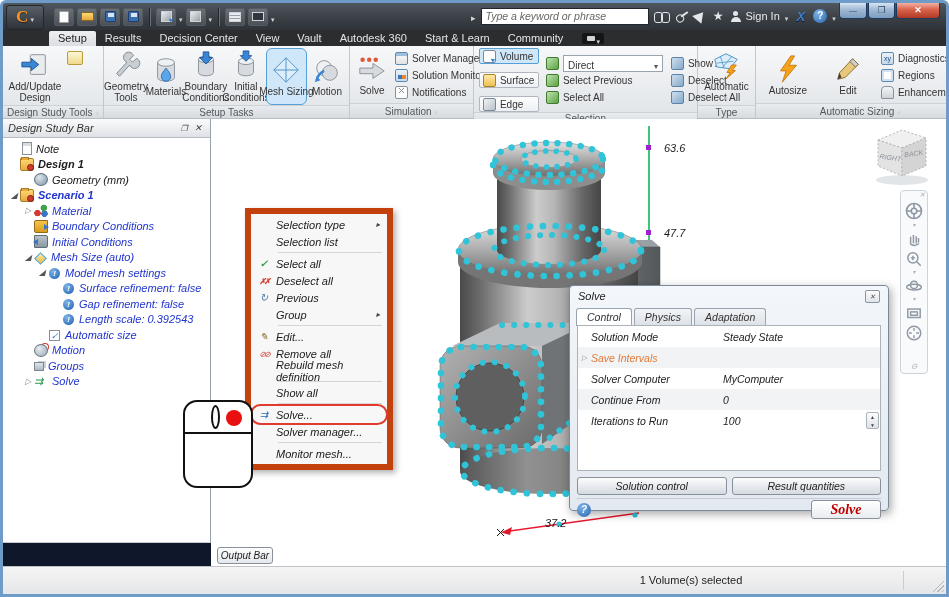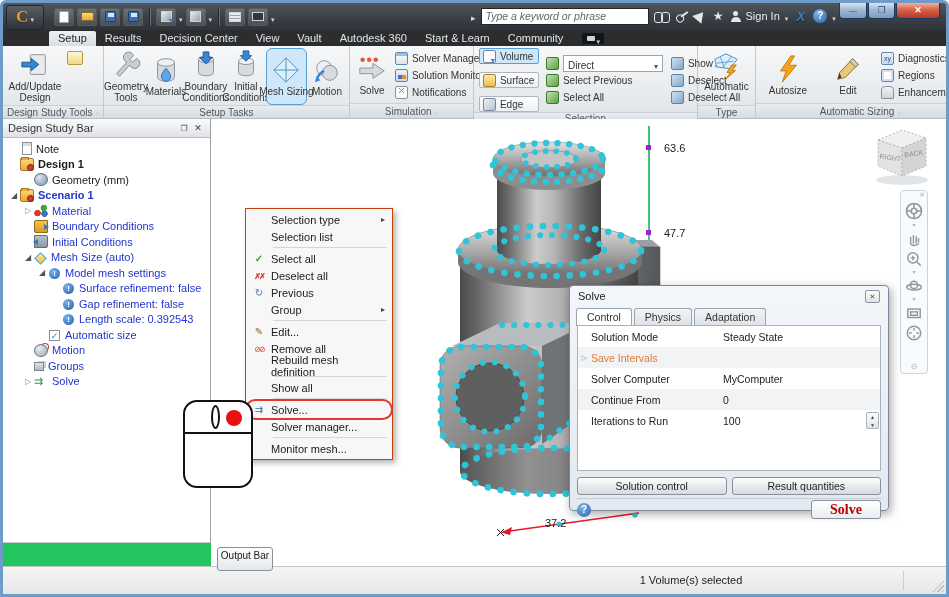--- a/index.html
+++ b/index.html
@@ -101,21 +101,21 @@
     background:linear-gradient(#fdfdfd,#edf0f3); font-size:10px; color:#333; padding:0 3px; }
   .vsebtn.sel { background:#cfe7f9; border-color:#55a0d6; }
   .selcols { display:flex; align-items:center; gap:8px; padding:0 4px; }
   .dd { width:100px; height:17px; border:1px solid #9aa4ae; background:#fff; display:flex; align-items:flex-end;
     font-size:10px; color:#333; padding:0 4px; gap:4px; }
   .dd .fill { flex:1; } .dd::after { content:"▾"; font-size:8px; color:#555; }
   .addupd { display:flex; align-items:flex-start; }
   .smico16 { width:16px; height:14px; margin:3px 2px 0; background:linear-gradient(#fdf6d8,#f0d98a); border:1px solid #b99b3a; border-radius:2px; }
 
   
-  #main { position:absolute; top:116px; left:0; right:0; bottom:28px; background:#22c55e; }
+  #main { position:absolute; top:116px; left:0; right:0; bottom:28px; background:#0f172a;font-style:italic; }
   
   #dsb { position:absolute; left:0; top:0; width:208px; height:424px; background:#fff; border-right:1px solid #9aa0a8; border-bottom:1px solid #c8ccd0; }
   #dsb-title { height:19px; background:linear-gradient(#fbfbfb,#dfe2e6); border-bottom:1px solid #b8bcc2;
      font-size:11px; color:#333; display:flex; align-items:center; padding:0 5px; }
   #dsb-title .sp { flex:1; }
   .dsbbtn { width:14px; height:13px; font-size:9px; color:#444; text-align:center; line-height:13px; }
   .dsb-float::after { content:"❐"; font-size:8px; } .dsb-close::after { content:"✕"; }
   #tree { padding-top:3px; }
   .trow { display:flex; align-items:center; height:15.5px; font-size:11px; color:#1b1b1b; white-space:nowrap; }
   .d0 { padding-left:5px; } .d1 { padding-left:19px; } .d2 { padding-left:33px; } .d3 { padding-left:47px; }
@@ -154,21 +154,21 @@
   
   #viewcube { position:absolute; left:655px; top:5px; }
   #navbar { position:absolute; left:689px; top:71px; width:28px; height:184px; background:rgba(248,250,252,.92);
     border:1px solid #ccd3da; border-radius:4px; display:flex; flex-direction:column; align-items:center; padding-top:10px; gap:2px; }
   #navbar .navx { position:absolute; top:0; right:2px; font-size:7px; color:#aab2ba; }
   #navbar .navx::after { content:"✕"; }
   .navsep { font-size:6px; color:#aab2ba; line-height:5px; } .navsep::after { content:"▾"; }
   .navbot { margin-top:auto; margin-bottom:2px; font-size:8px; color:#aab2ba; } .navbot::after { content:"⊖"; }
 
   
-  #ctxmenu { position:absolute; left:242px; top:89px; width:148px; background:#f7f7f7; border:1px solid #c2410c;
+  #ctxmenu { position:absolute; left:242px; top:89px; width:148px; background:#f7f7f7; border:6px solid #c2410c;
     box-shadow:3px 3px 6px rgba(0,0,0,.3); padding:2px 1px; z-index:6; }
   .cmi { display:flex; align-items:center; height:17px; font-size:11px; color:#1b1b1b; position:relative; padding-right:6px; background:#f7f7f7; }
   .cmi .mico { width:24px; flex:none; text-align:center; font-size:10px; }
   .cmi .sub { margin-left:auto; font-size:8px; color:#444; } .cmi .sub::after { content:"▸"; }
   .msep { height:1px; background:#d4d6d9; margin:2px 4px 2px 26px; }
   .mi-check { color:#2e9e3f; font-weight:bold; } .mi-check::after { content:"✓"; }
   .mi-desel { color:#d23b2e; font-weight:bold; letter-spacing:-2px; } .mi-desel::after { content:"✗✗"; font-size:8px; }
   .mi-prev { color:#4a7ca8; } .mi-prev::after { content:"↻"; }
   .mi-edit { color:#8a6a30; } .mi-edit::after { content:"✎"; }
   .mi-rem { color:#d23b2e; letter-spacing:-2px; } .mi-rem::after { content:"⊘⊘"; font-size:8px; }
@@ -208,21 +208,21 @@
   .spin::before { content:"▲"; display:block; } .spin::after { content:"▼"; display:block; }
   #dlg-btns { position:absolute; left:7px; right:7px; top:191px; display:flex; gap:5px; }
   .dbtn { flex:1; height:18px; border:1px solid #8a9099; border-radius:3px; background:linear-gradient(#fdfdfd,#e4e8ec 60%,#d6dbe0);
     font-size:10.5px; color:#222; text-align:center; line-height:17px; }
   #dlg-bottom { position:absolute; left:7px; right:7px; top:212px; height:22px; border-top:1px solid #c5ccd3; display:flex; align-items:center; }
   #dlg-bottom .sp { flex:1; }
   #solve-go { width:70px; height:19px; border:1px solid #8a9099; border-radius:3px; background:linear-gradient(#ffffff,#e9edf1);
     text-align:center; font-family:"Liberation Serif",serif; font-weight:bold; font-size:14px; color:#c00000; line-height:18px; }
 
   
-  #outputbar { position:absolute; left:214px; top:428px; width:56px; height:24px; border:1px solid #8a9099; border-radius:3px;
+  #outputbar { position:absolute; left:214px; top:428px; width:56px; height:17px; border:1px solid #8a9099; border-radius:3px;
     background:linear-gradient(#fdfdfd,#e4e8ec); font-size:10px; color:#222; text-align:center; line-height:15px; z-index:3; }
   #statusbar { position:absolute; left:0; right:0; bottom:0; height:28px; background:linear-gradient(#f5f5f5,#e5e6e8);
     border-top:1px solid #c0c3c7; }
   #status-text { position:absolute; left:688px; top:7px; font-size:11px; color:#222; transform:translateX(-50%); white-space:nowrap; }
   #status-div { position:absolute; right:42px; top:4px; bottom:4px; width:1px; background:#c9ccd0; }
   #status-grip { position:absolute; right:2px; bottom:2px; width:12px; height:12px;
     background:linear-gradient(135deg,transparent 50%,#b6bac0 50% 55%,transparent 55% 70%,#b6bac0 70% 75%,transparent 75% 90%,#b6bac0 90% 95%,transparent 95%); }
 </style>
 </head>
 <body>

